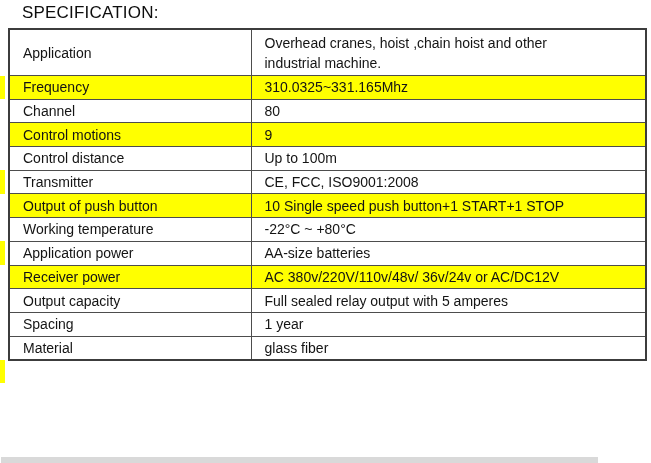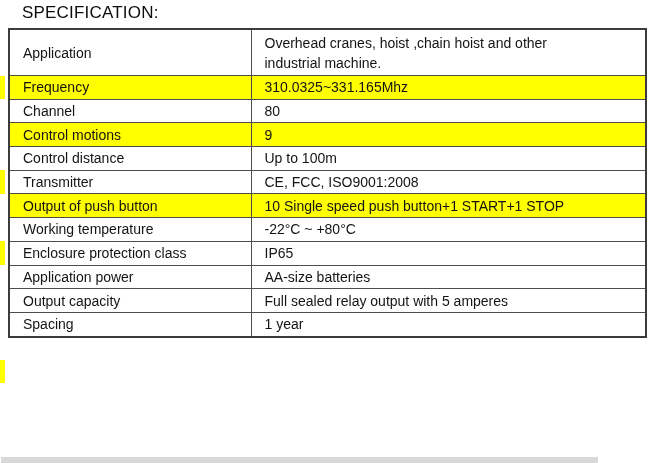--- a/index.html
+++ b/index.html
@@ -103,34 +103,38 @@
       </tr>
       <tr class="hl">
         <td>Output of push button</td>
         <td>10 Single speed push button+1 START+1 STOP</td>
       </tr>
       <tr>
         <td>Working temperature</td>
         <td>-22°C ~ +80°C</td>
       </tr>
       <tr>
-        <td>Enclosure protection class</td>
-        <td>IP65</td>
-      </tr>
-      <tr>
         <td>Application power</td>
         <td>AA-size batteries</td>
+      </tr>
+      <tr class="hl">
+        <td>Receiver power</td>
+        <td>AC 380v/220V/110v/48v/ 36v/24v or AC/DC12V</td>
       </tr>
       <tr>
         <td>Output capacity</td>
         <td>Full sealed relay output with 5 amperes</td>
       </tr>
       <tr>
         <td>Spacing</td>
         <td>1 year</td>
+      </tr>
+      <tr>
+        <td>Material</td>
+        <td>glass fiber</td>
       </tr>
     </tbody>
 </table>
 
 <div class="scan-shadow" id="scan-shadow" style="top: 457px;"></div>
 
 <div class="sliver" style="top: 75.5px; height: 23.6875px;"></div>
 <div class="sliver" style="top: 170.25px; height: 23.6875px;"></div>
 <div class="sliver" style="top: 241.312px; height: 23.6875px;"></div>
 <div class="sliver" style="top: 359.75px; height: 23.6875px;"></div>

